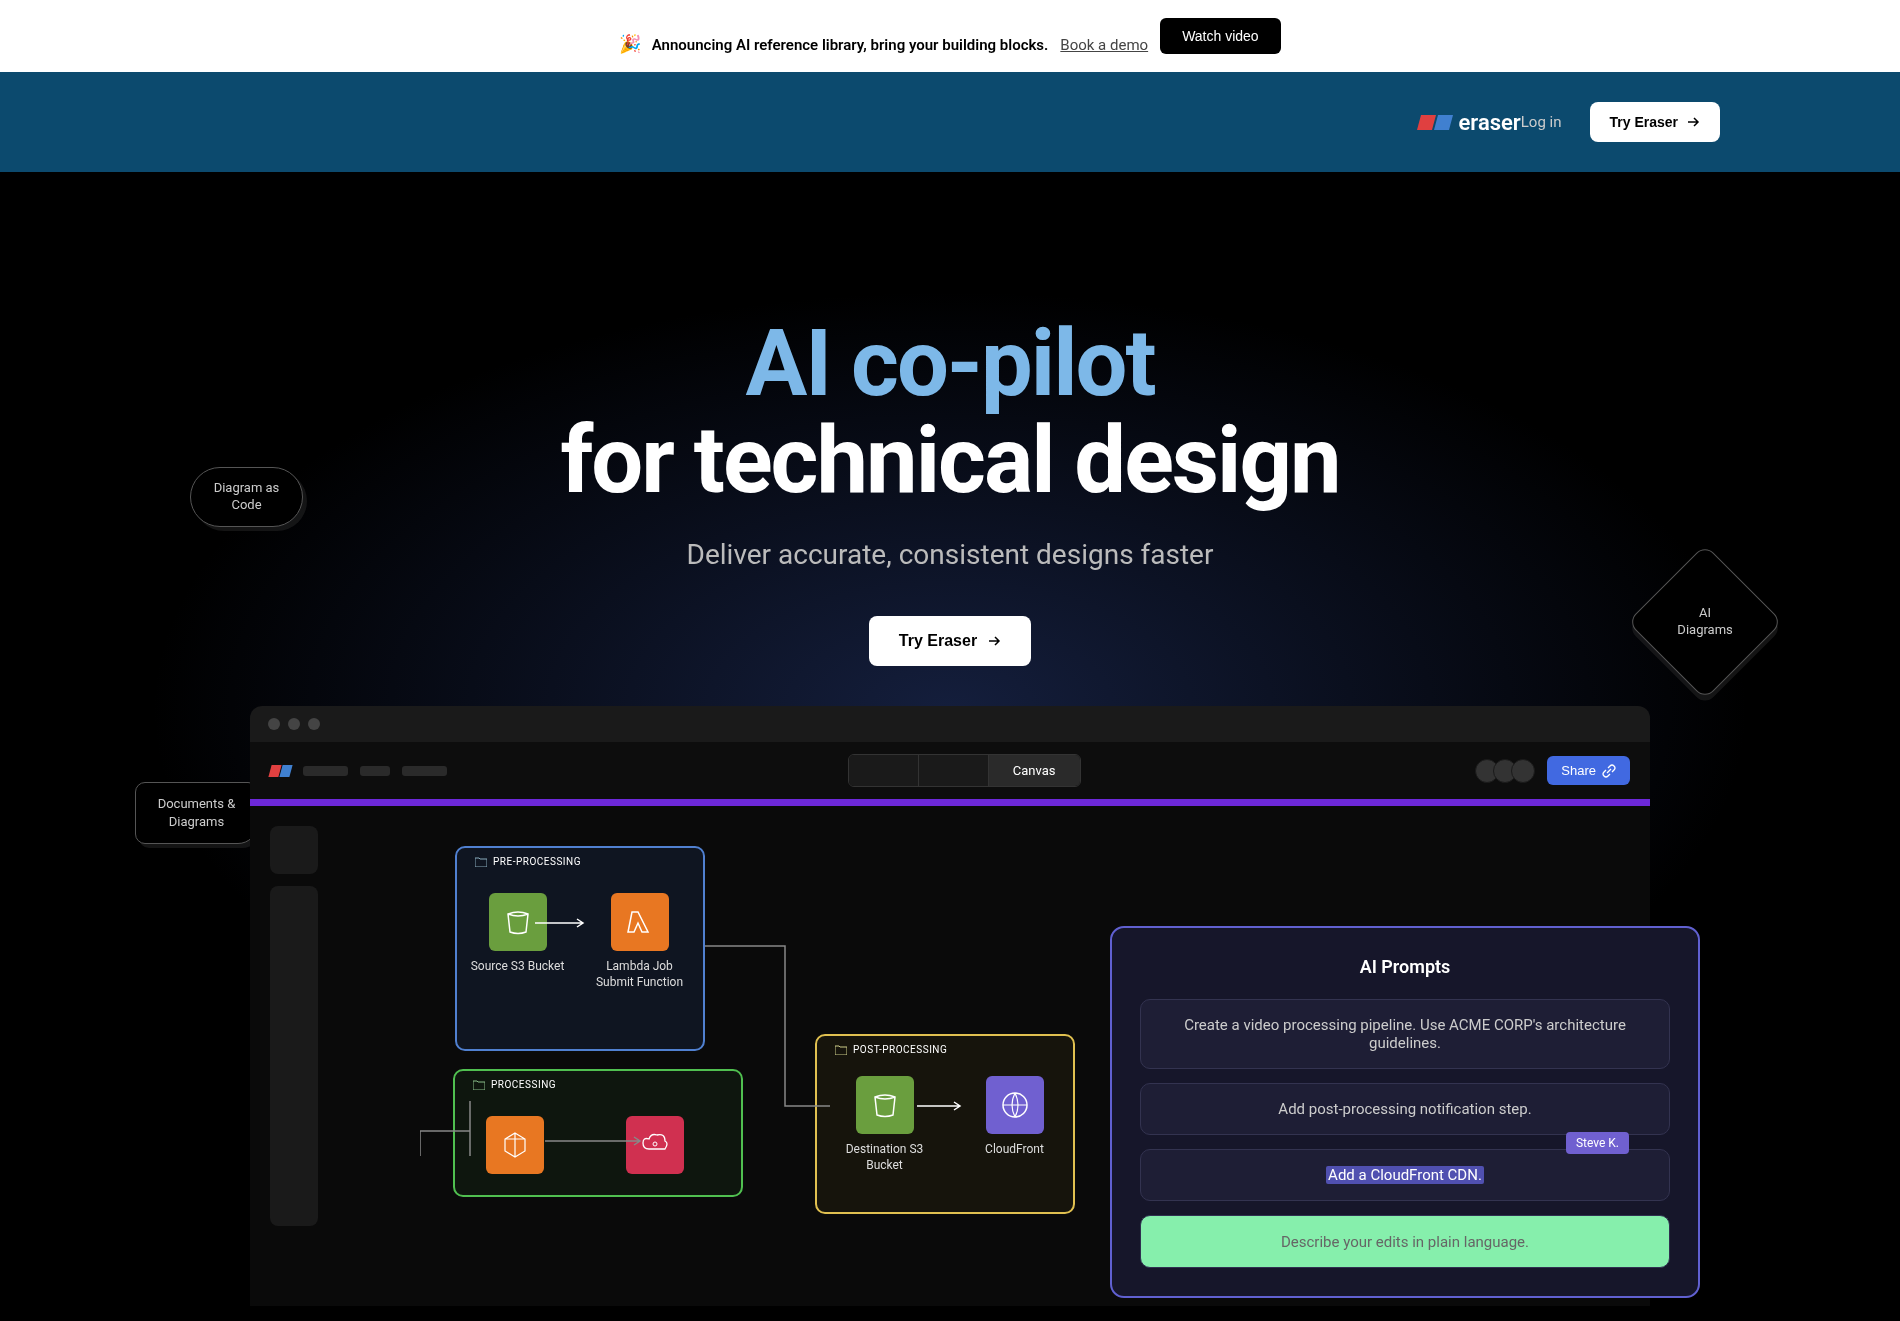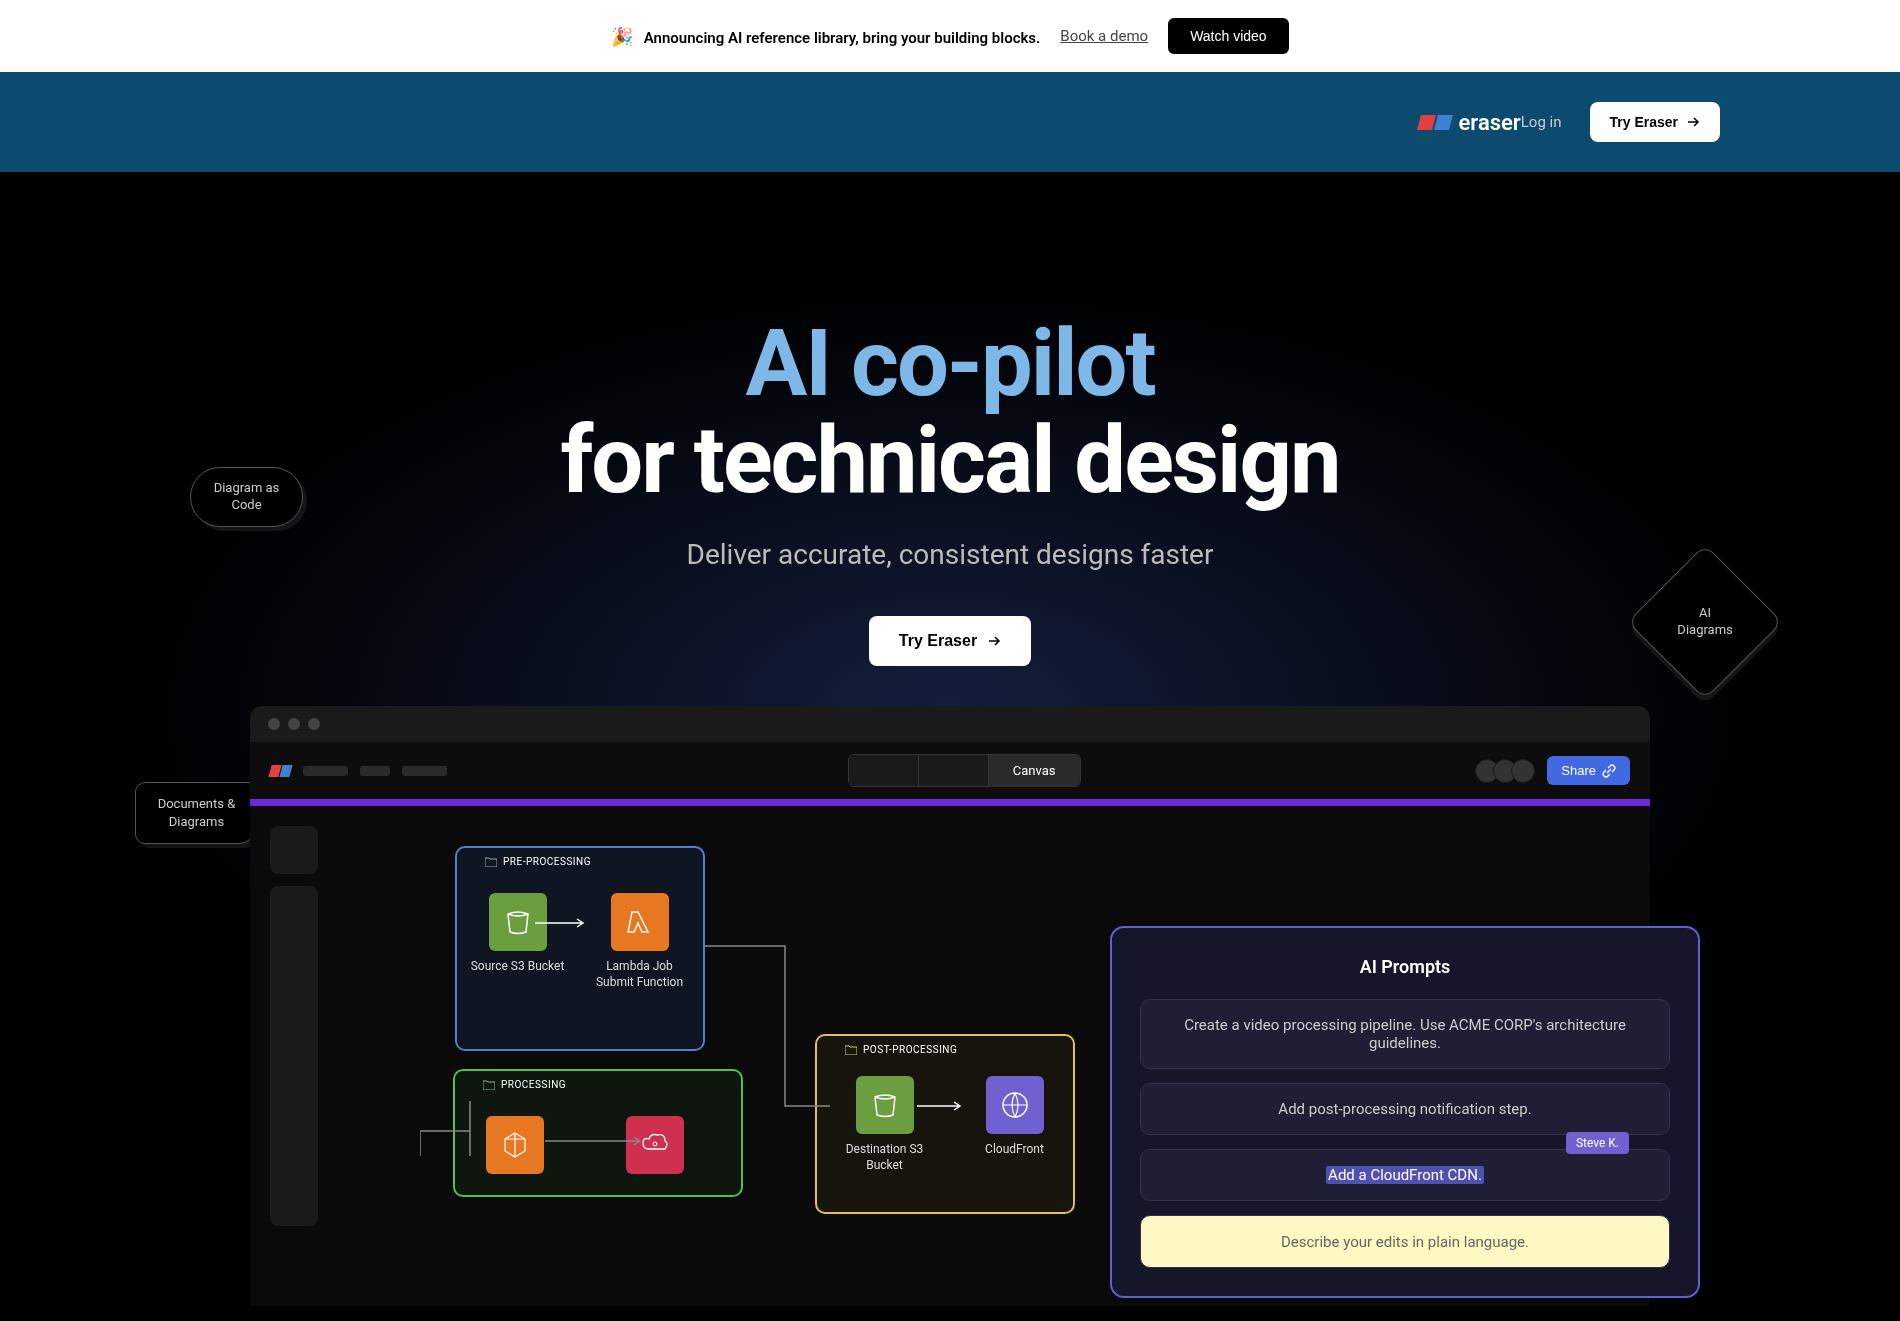--- a/index.html
+++ b/index.html
@@ -1,19 +1,19 @@
 <!DOCTYPE html>
 <html><head>
 <meta charset="utf-8">
 <style>
 * { margin: 0; padding: 0; box-sizing: border-box; }
 body { font-family: -apple-system, BlinkMacSystemFont, 'Segoe UI', Roboto, sans-serif; background: #000; color: #fff; width: 1900px; overflow-x: hidden; }
 
 
-.announcement { background: #fff; color: #000; padding: 18px 0; display: flex; align-items: center; justify-content: center; gap: 20px; }
+.announcement { background: #fff; color: #000; padding: 18px 0; display: flex; align-items: flex-end; justify-content: center; gap: 12px; }
 .announcement-text { font-size: 15px; font-weight: 600; }
 .announcement-emoji { font-size: 18px; margin-right: 6px; }
 .book-demo { color: #444; text-decoration: underline; font-size: 15px; }
 .watch-video-btn { background: #000; color: #fff; border: none; padding: 10px 22px; border-radius: 6px; font-size: 14px; font-weight: 500; cursor: pointer; }
 
 
 .nav { display: flex; align-items: center; justify-content: flex-end; padding: 30px 180px; background: #0c4a6e; }
 .logo { display: flex; align-items: center; gap: 8px; }
 .logo-bars { display: flex; gap: 2px; }
 .logo-bar { width: 15px; height: 15px; transform: skewX(-15deg); }
@@ -58,36 +58,36 @@
 .share-btn { background: #4169e1; color: #fff; padding: 7px 14px; border-radius: 6px; font-size: 13px; display: flex; align-items: center; gap: 6px; cursor: pointer; border: none; }
 
 .canvas-area { background: #0a0a0a; padding: 20px; min-height: 500px; position: relative; display: flex; }
 .left-sidebar { width: 55px; display: flex; flex-direction: column; gap: 12px; }
 .sidebar-box { width: 48px; height: 48px; background: #1a1a1a; border-radius: 8px; }
 .sidebar-box-tall { height: 340px; }
 
 .diagram-area { flex: 1; position: relative; padding-left: 60px; }
 
 .diagram-group { position: absolute; border: 2px solid; border-radius: 10px; padding: 15px; }
-.group-label { position: absolute; top: 8px; left: 28px; font-size: 10px; letter-spacing: 0.5px; display: flex; align-items: center; gap: 6px; }
+.group-label { position: absolute; top: 8px; left: 18px; font-size: 10px; letter-spacing: 0.5px; display: flex; align-items: center; gap: 6px; }
 .group-preprocessing { top: 20px; left: 130px; width: 250px; height: 205px; border-color: #5080d0; background: rgba(30,50,90,0.3); }
 .group-processing { top: 243px; left: 128px; width: 290px; height: 128px; border-color: #50c050; background: rgba(30,70,30,0.2); }
 .group-postprocessing { top: 208px; left: 490px; width: 260px; height: 180px; border-color: #e0c050; background: rgba(70,60,20,0.2); }
 
 .diagram-node { position: absolute; text-align: center; width: 105px; }
 .node-icon { width: 58px; height: 58px; border-radius: 6px; margin: 0 auto 8px; display: flex; align-items: center; justify-content: center; }
 .node-label { font-size: 12px; color: #ddd; line-height: 1.3; }
 
 
 .ai-panel { position: absolute; right: -70px; top: 100px; width: 590px; background: #16162a; border: 2px solid #6060d0; border-radius: 14px; padding: 28px; }
 .ai-panel-title { font-size: 18px; font-weight: 600; margin-bottom: 22px; }
 .prompt-item { background: #1e1e35; border: 1px solid #333350; border-radius: 10px; padding: 16px 18px; margin-bottom: 14px; font-size: 15px; color: #ccc; position: relative; }
 .prompt-highlight { background: #5050b0; color: #fff; padding: 0 2px; border-radius: 2px; }
 .steve-tag { position: absolute; top: -18px; right: 40px; background: #7060d0; color: #fff; font-size: 12px; padding: 4px 10px; border-radius: 4px; }
-.prompt-input { background: #fef9c3; border: 1px solid #303050; border-radius: 10px; padding: 16px 18px; }
+.prompt-input { background: #86efac; border: 1px solid #303050; border-radius: 10px; padding: 16px 18px; }
 .prompt-input-text { color: #666; font-size: 15px; }
 
 .arrow-icon { width: 14px; height: 14px; }
 .chevron-icon { width: 10px; height: 10px; }
 </style>
 </head>
 <body>
 
 <div class="announcement">
   <span>

